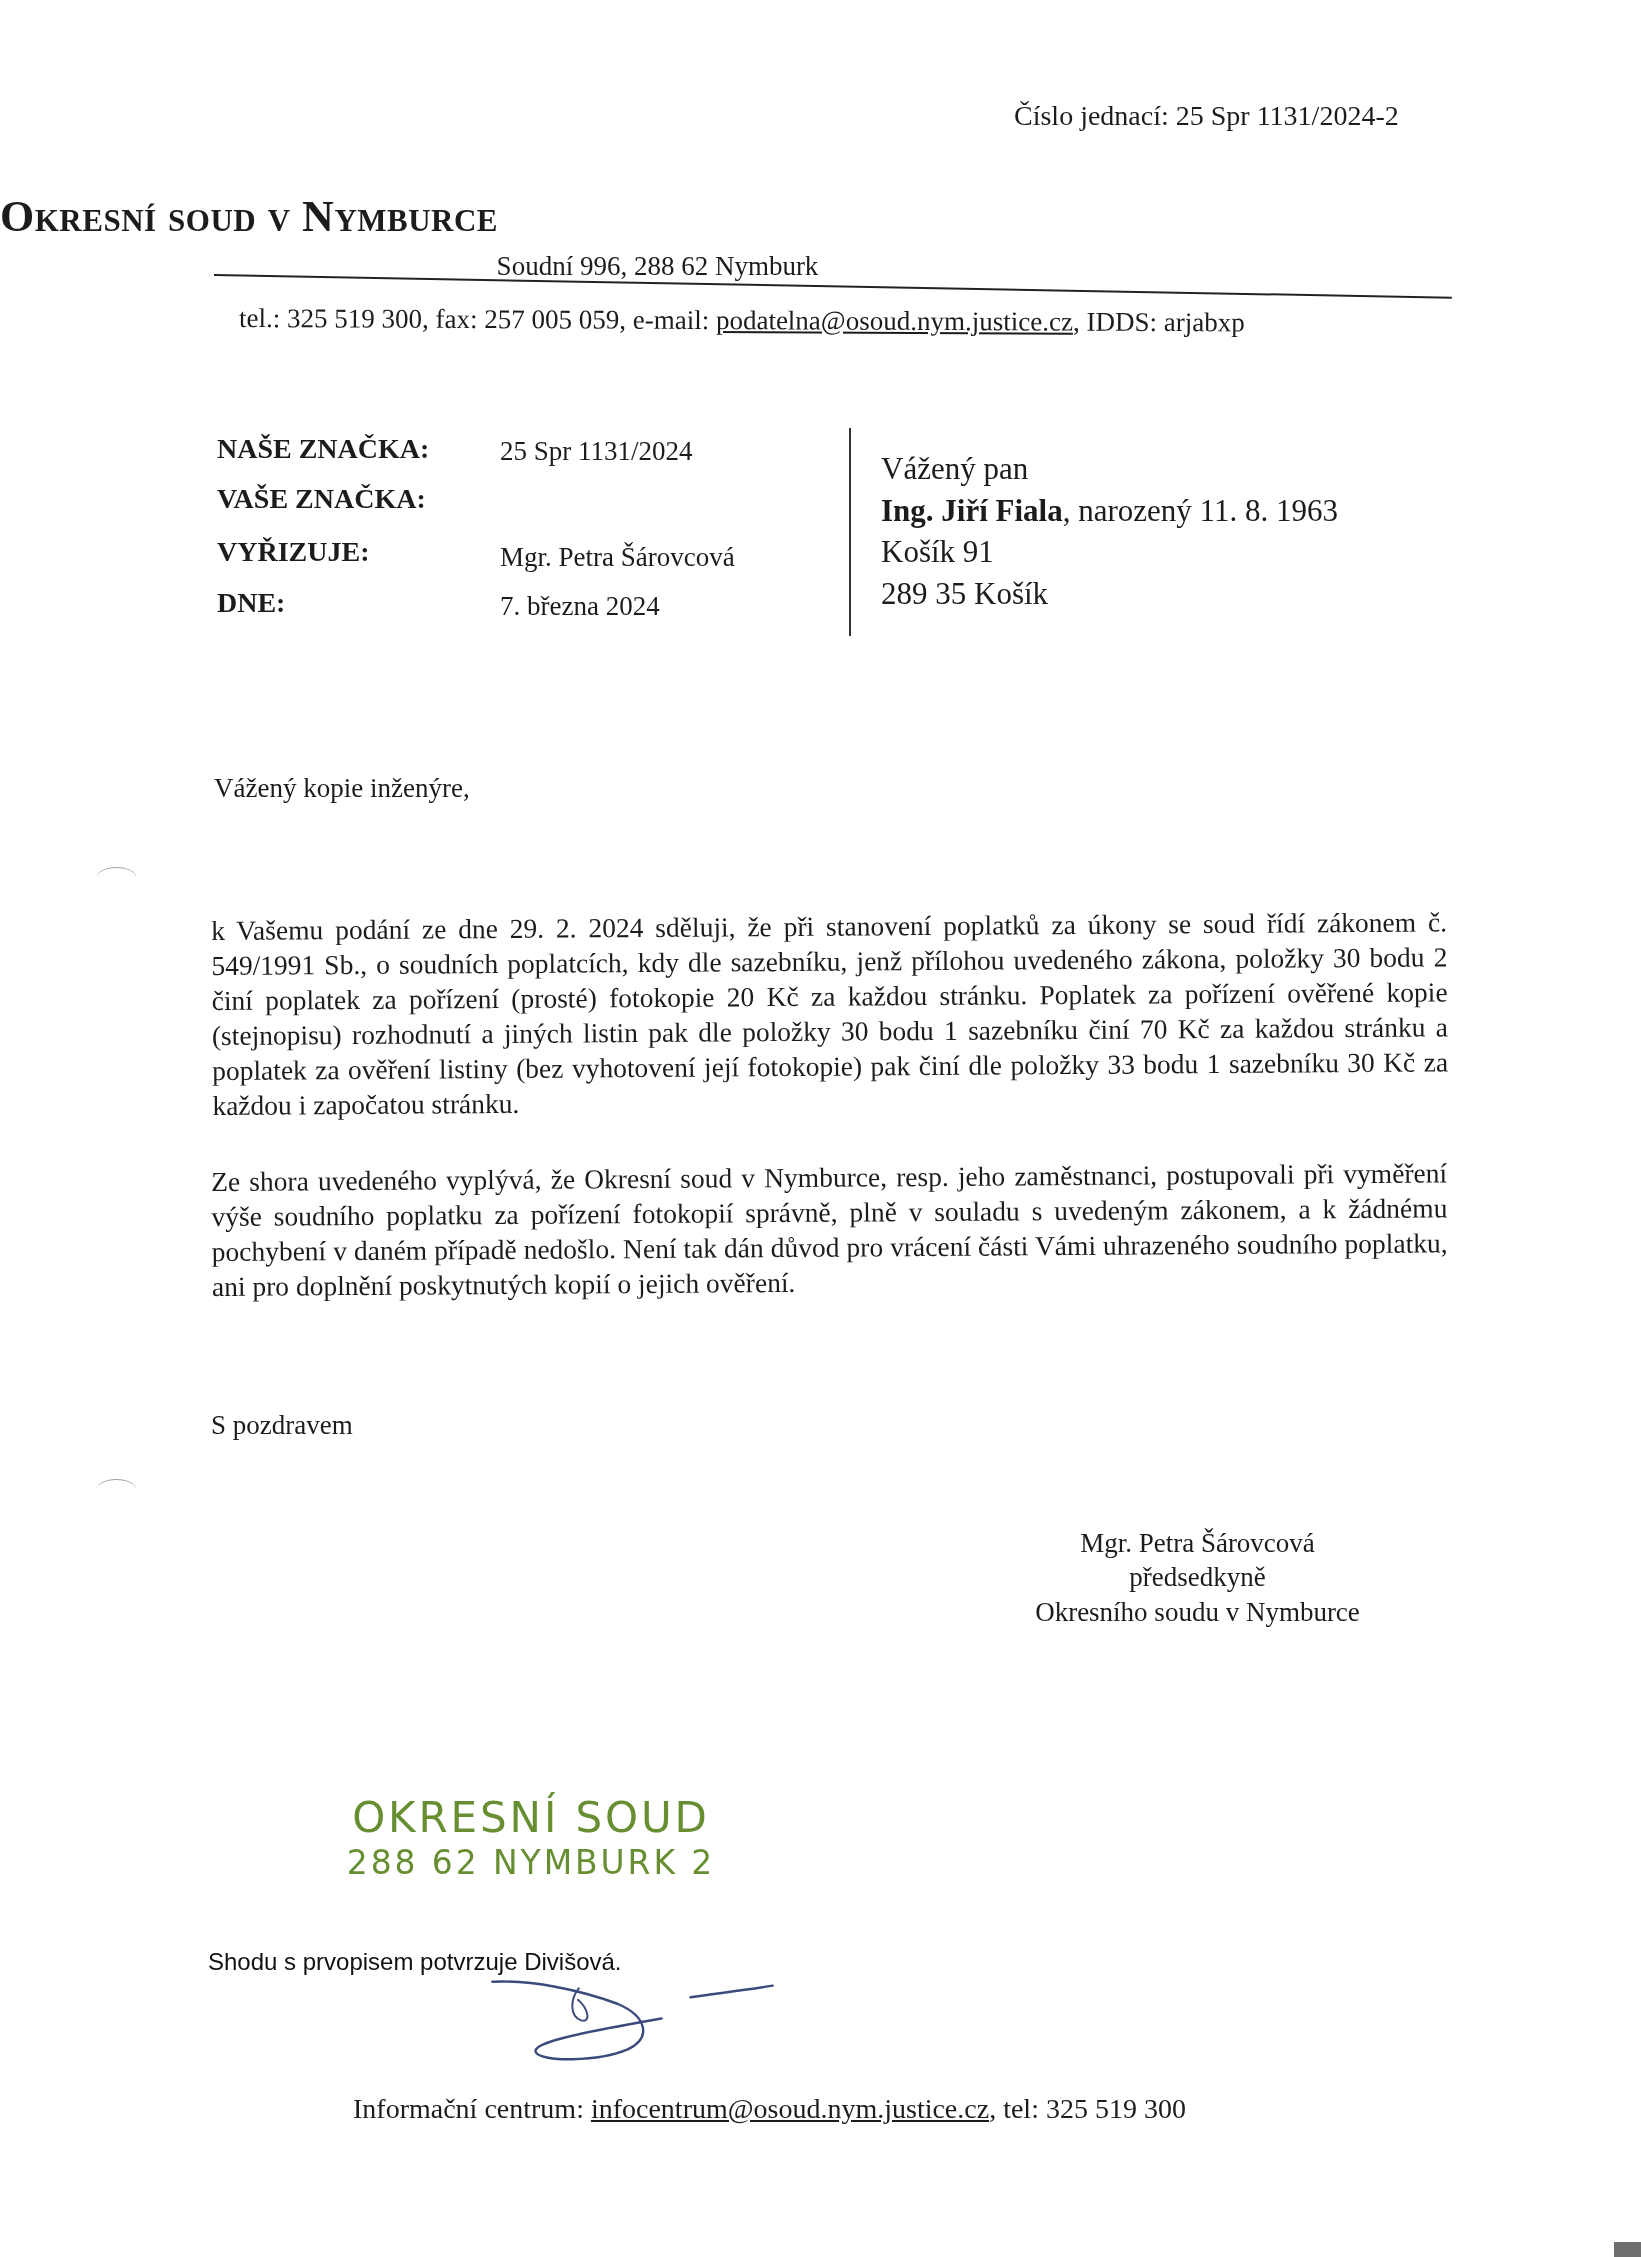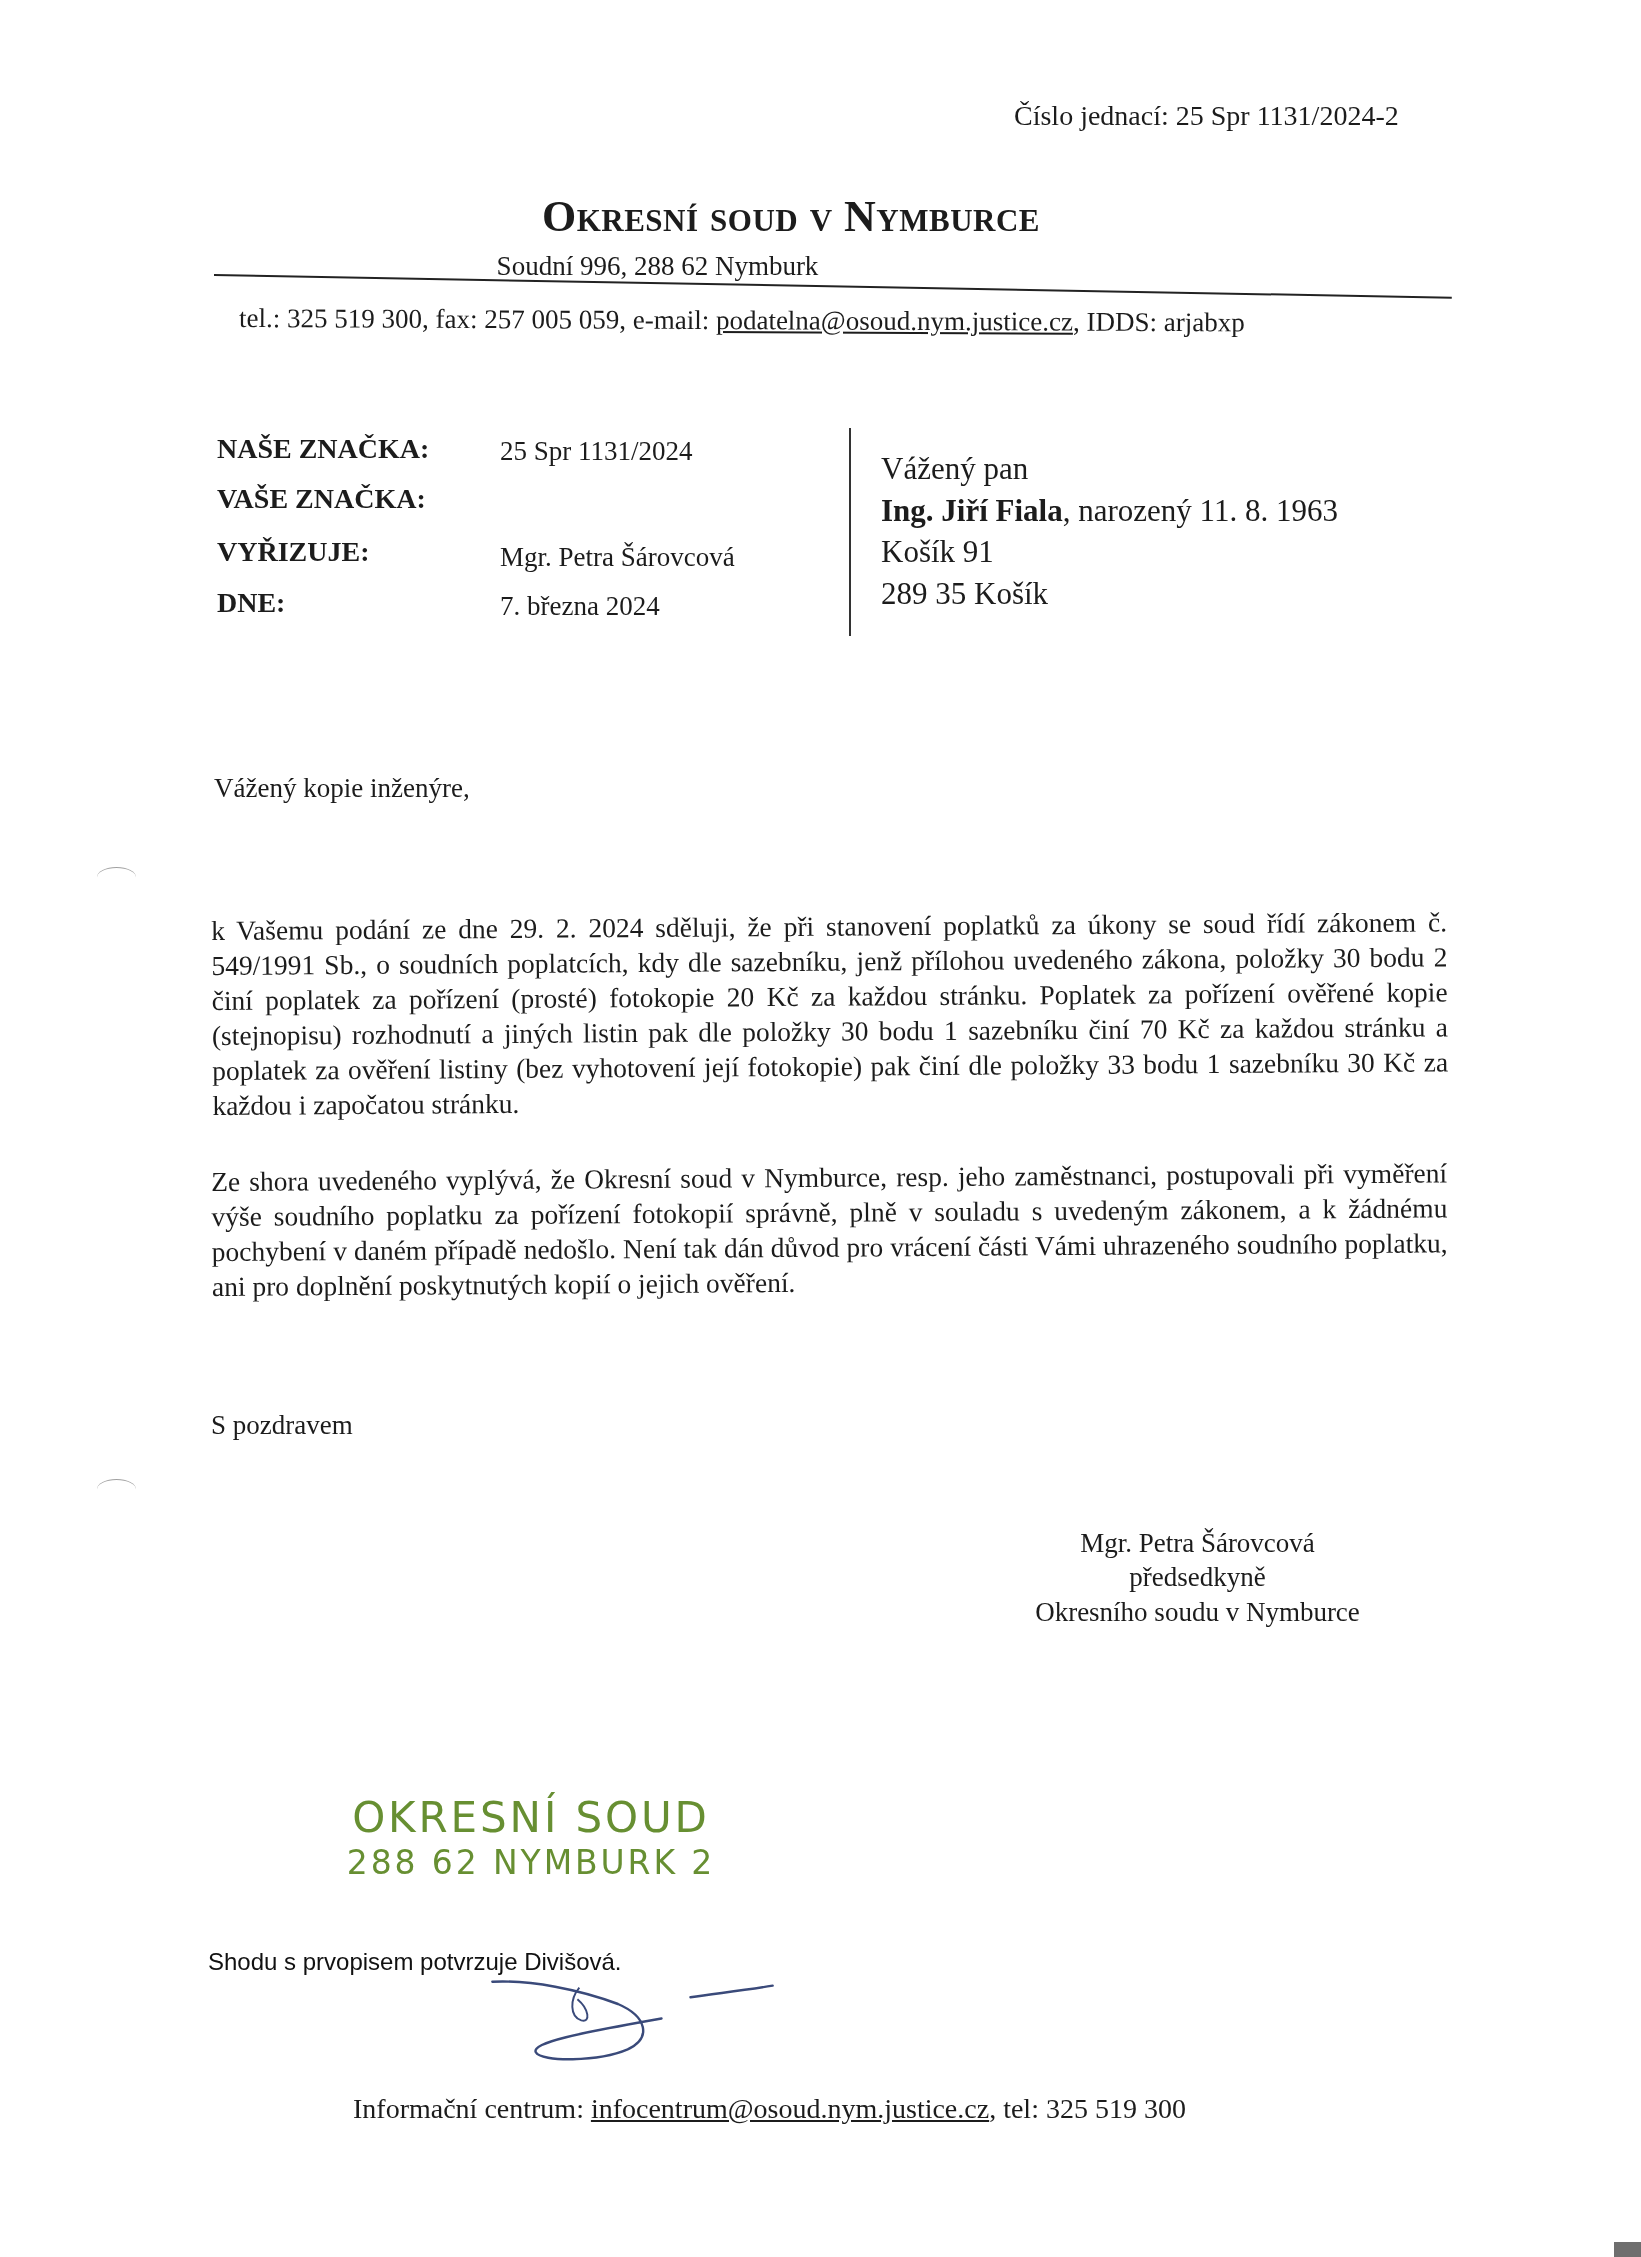--- a/index.html
+++ b/index.html
@@ -3,21 +3,21 @@
 <meta charset="utf-8">
 <style>
   html, body { margin: 0; padding: 0; background: #ffffff; }
   body {
     width: 1641px; height: 2257px; position: relative; overflow: hidden;
     font-family: "Liberation Serif", "DejaVu Serif", serif; color: #1c1c1c;
   }
   .abs { position: absolute; }
   .ref-top { left: 1014px; top: 100px; font-size: 28px; white-space: nowrap; }
   .court-name {
-    left: 0; width: 1582px; top: 191px; text-align: center;
+    left: 0; width: 1582px; top: 191px; text-align: left;
     font-size: 44px; font-weight: bold; font-variant: small-caps; letter-spacing: 0.5px;
     white-space: nowrap;
   }
   .court-address { left: 0; width: 1315px; top: 251px; text-align: center; font-size: 27px; white-space: nowrap; }
   .hrule {
     left: 214px; top: 274px; width: 1238px; height: 1.9px; background: #222;
     transform-origin: left center; transform: rotate(1.05deg);
   }
   .contact { left: 239px; top: 303px; font-size: 27px; white-space: nowrap; transform: rotate(0.25deg); transform-origin: left center; }
   .contact .u { text-decoration: underline; }

